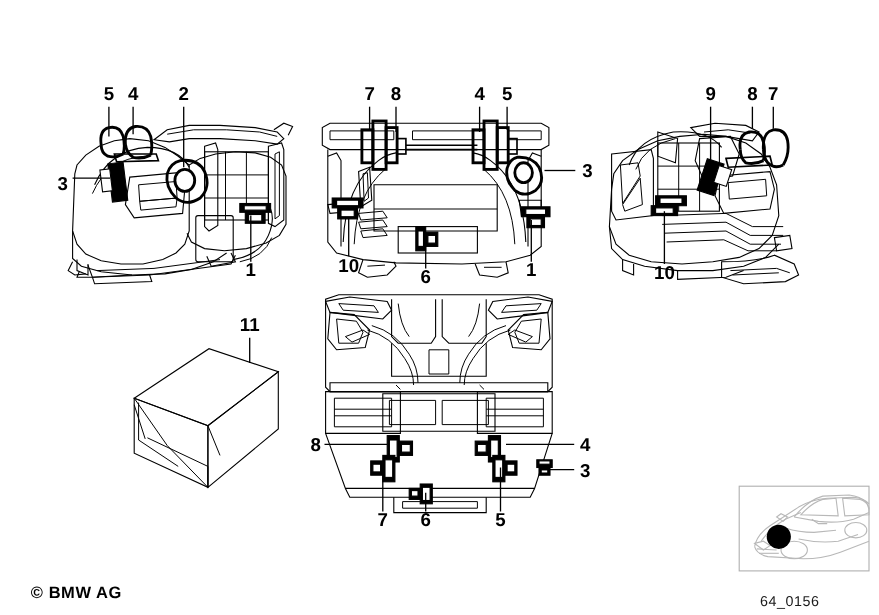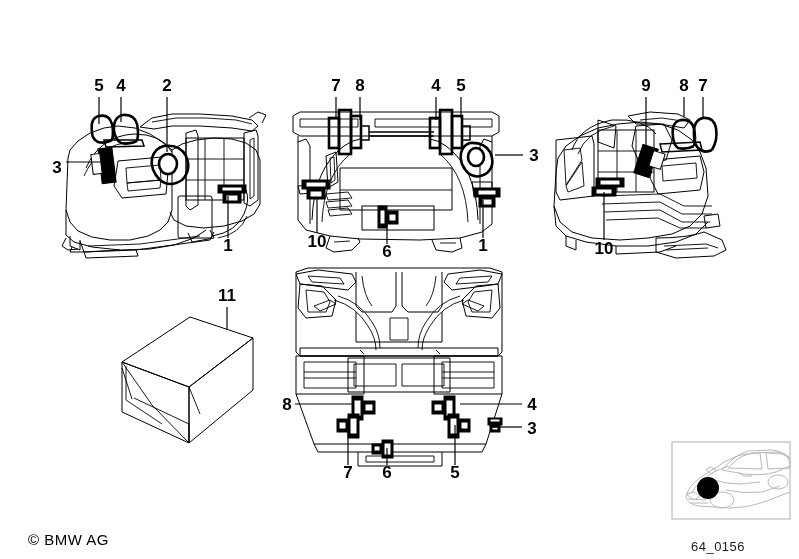--- a/index.html
+++ b/index.html
@@ -38,21 +38,21 @@
     font-size: 13px;
     fill: #1a1a1a;
     letter-spacing: 0.5px;
   }
   .copyright-text {
     position: absolute;
     left: 28px;
     top: 531px;
     font-family: "Liberation Sans", sans-serif;
     font-size: 15px;
-    font-weight: normal;
+    font-weight: bold;
     color: #000000;
     letter-spacing: 0.5px;
     white-space: nowrap;
   }
   .ln { fill: none; stroke: #000000; stroke-width: 1; }
   .ln-thin { fill: none; stroke: #000000; stroke-width: 0.9; }
   .ln-med { fill: none; stroke: #000000; stroke-width: 1.5; }
   .ln-thick { fill: none; stroke: #000000; stroke-width: 2.6; }
   .leader { fill: none; stroke: #000000; stroke-width: 1.2; }
   .blk { fill: #000000; stroke: #000000; stroke-width: 1; }

